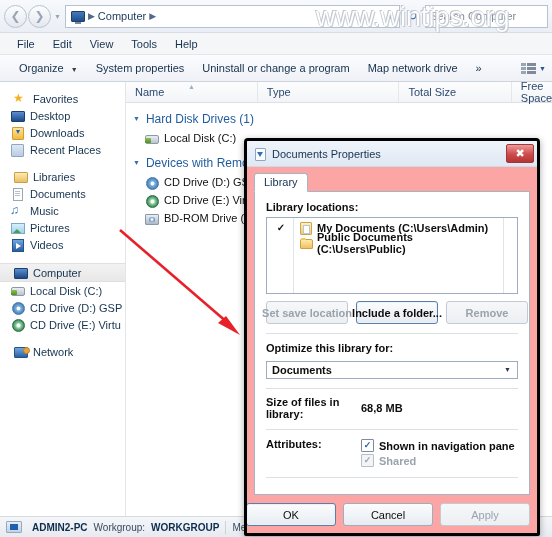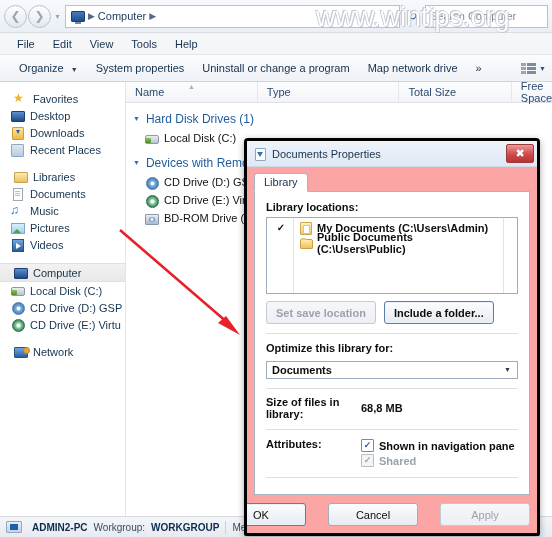--- a/index.html
+++ b/index.html
@@ -208,21 +208,21 @@
   .attrs{display:flex;font-size:11px;color:#0d0d0d;}
   .attrs .k{width:95px;}
   .cbx{width:11px;height:11px;border:1px solid #7d8b9b;background:#fff;border-radius:1px;
     display:flex;align-items:center;justify-content:center;margin-right:5px;flex:none;
     color:#1f5fa8;font-size:9px;line-height:1;}
   .cbx.dis{border-color:#b6bec7;background:#f2f4f6;color:#9aa3ad;}
   .cline{display:flex;align-items:center;height:15px;}
   .cline.dis span{color:#9aa3ad;}
   .restorewrap{display:flex;justify-content:flex-end;margin-top:3px;}
   .redbox{border:2px solid #e02020;padding:1px;display:inline-flex;}
-  .dlgfoot{display:flex;justify-content:flex-end;gap:22px;padding:8px 0 0 0;}
+  .dlgfoot{display:flex;justify-content:flex-end;gap:7px;padding:8px 0 0 0;}
   .dlgfoot .btn{min-width:70px;}
 </style>
 </head>
 <body>
 
 <div id="root">
 
   <div class="explorer">
 
     <div class="navbar">
@@ -465,20 +465,21 @@
                 </span>
               <span>Public Documents (C:\Users\Public)</span>
             </div>
           </div>
           <div class="lb-scroll"></div>
         </div>
 
         <div class="btnrow">
           <div class="btn dis">Set save location</div>
           <div class="btn def">Include a folder...</div>
+          <div class="btn dis">Remove</div>
         </div>
 
         <div class="hr"></div>
 
         <div class="lbl">Optimize this library for:</div>
         <div class="combo">
           <span class="cv">Documents</span>
           <span class="cc">▼</span>
         </div>
 

